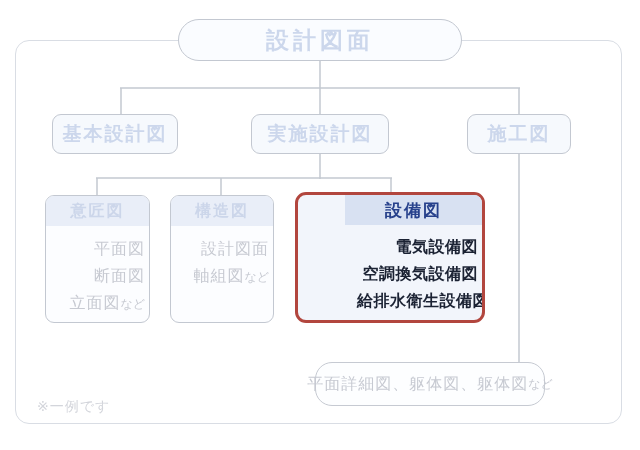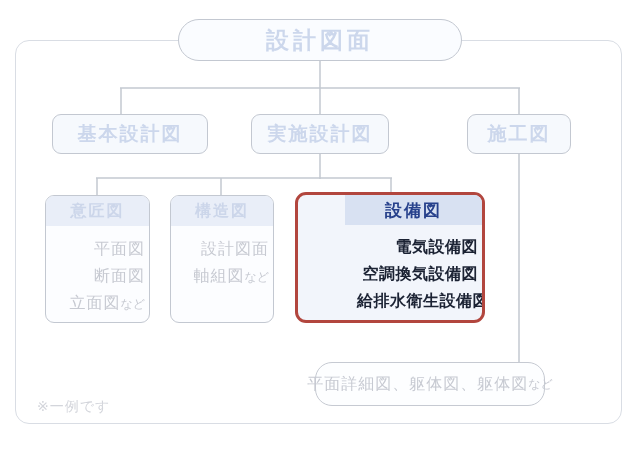--- a/index.html
+++ b/index.html
@@ -17,21 +17,21 @@
   .node {
     position: absolute; display: flex; align-items: center; justify-content: center;
     background: #f6f9fd; border: 1.5px solid #c3c8d1; color: #ccd7ec;
     font-weight: bold; letter-spacing: 2px;
   }
   .root {
     left: 178px; top: 19px; width: 284px; height: 42px;
     border-radius: 22px; font-size: 23px; letter-spacing: 4px; background: #fafcff;
   }
   .lv2 { top: 114px; height: 40px; border-radius: 9px; font-size: 19px; }
-  .lv2-basic { left: 52px; width: 156px; }
+  .lv2-basic { left: 52px; width: 126px; }
   .lv2-working { left: 251px; width: 138px; }
   .lv2-construction { left: 467px; width: 104px; }
   .cat {
     position: absolute; top: 195px; height: 128px;
     background: #fcfdff; border: 1.5px solid #c3c8d1; border-radius: 9px; overflow: hidden; text-align: right;
   }
   .cat .hd {
     height: 30px; background: #e9eef8; display: flex; align-items: center; justify-content: center;
     font-weight: bold; font-size: 16px; color: #ccd6ea; letter-spacing: 2px;
   }

